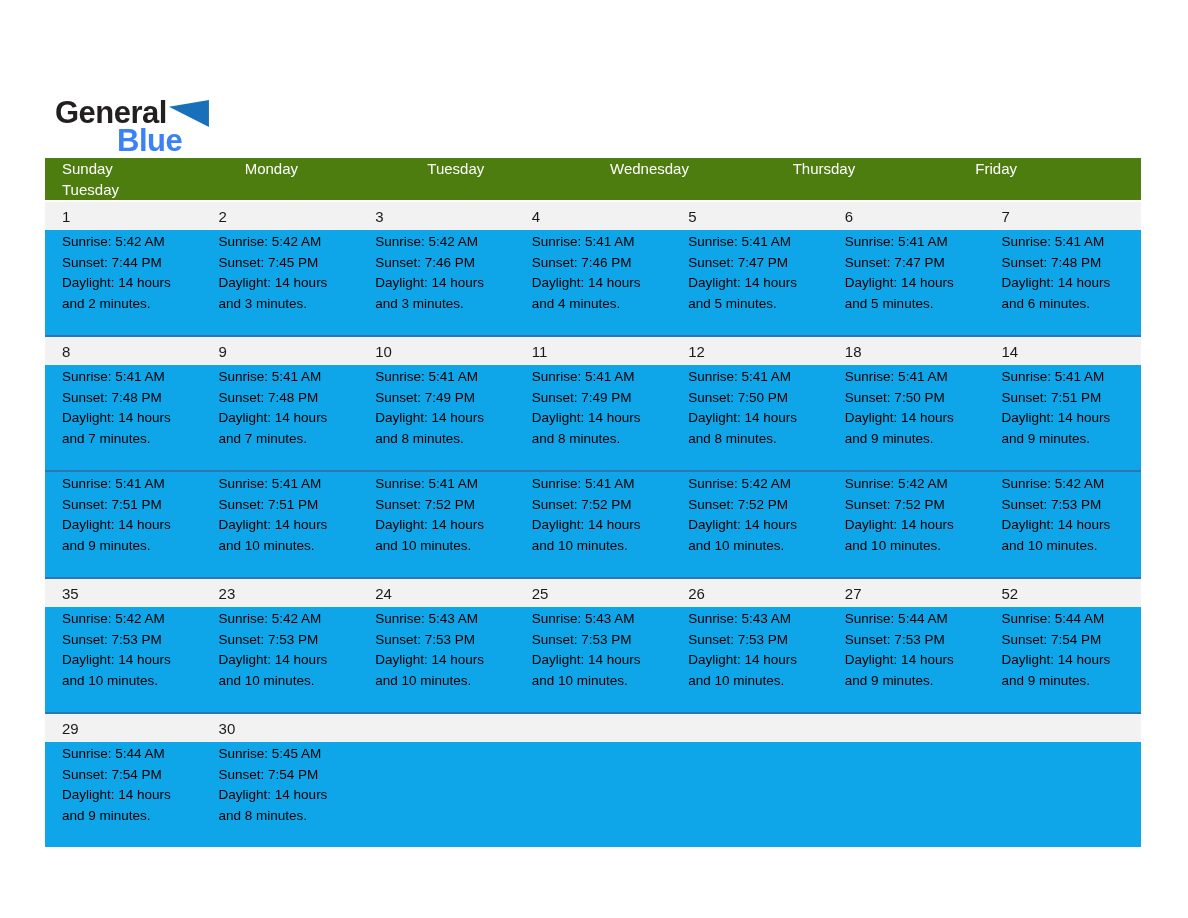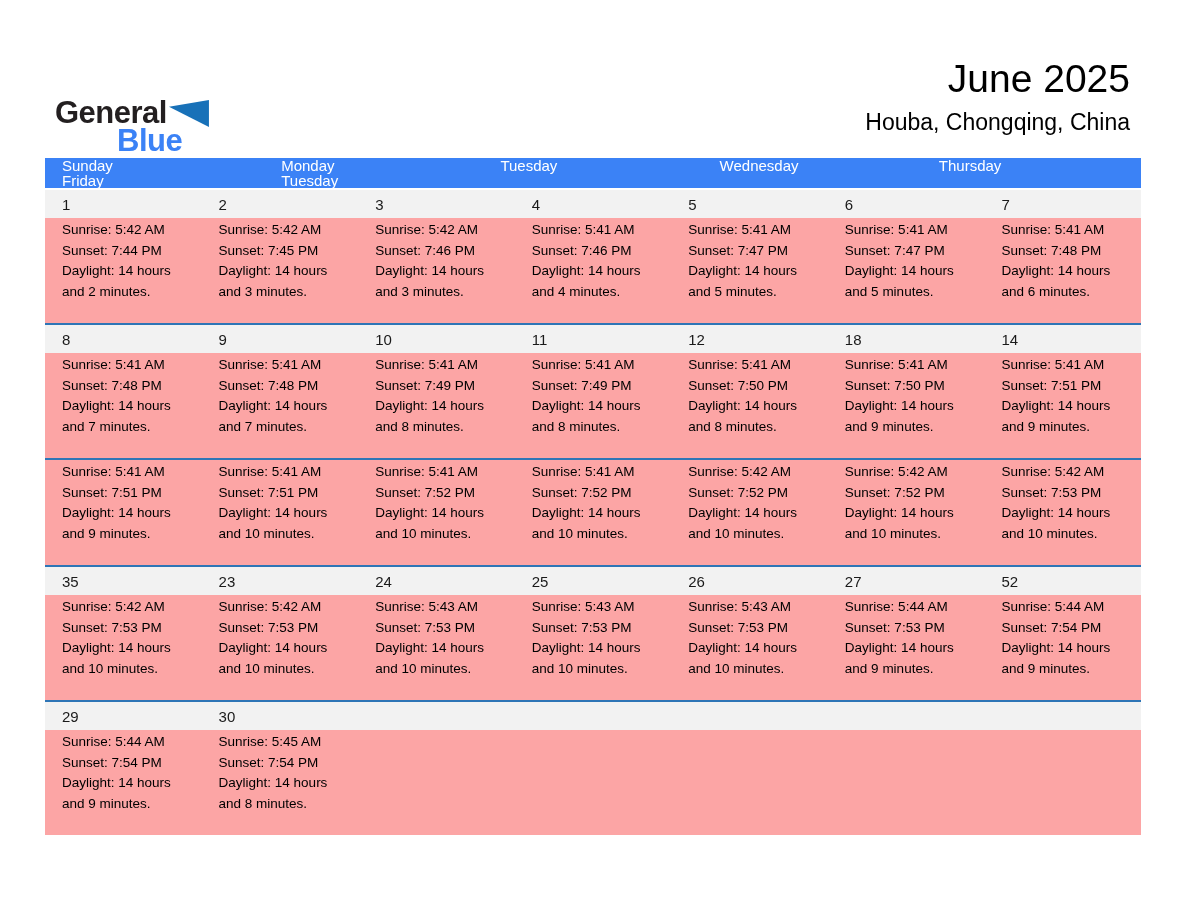--- a/index.html
+++ b/index.html
@@ -30,61 +30,57 @@
   }
 
   
   .title-block { position: absolute; right: 58px; top: 56px; text-align: right; }
   .month-title { font-size: 39px; line-height: 46px; color: #000; }
   .location { font-size: 23px; line-height: 32px; color: #000; margin-top: 4px; }
 
   
   .calendar { position: absolute; left: 45px; top: 158px; width: 1096px; }
   .weekday-header {
-    display: grid; grid-template-columns: repeat(5, 1fr);
-    background: #3b82f6; height: 30px; align-items: center;
+    display: grid; grid-template-columns: repeat(6, 1fr);
+    background: #4d7c0f; height: 42px; align-items: center;
   }
   .weekday-cell {
     color: #ffffff; font-size: 15px; padding-left: 17px;
     white-space: nowrap; overflow: hidden;
   }
   .week { border-top: 2px solid #2E75B6; }
   .week.first { border-top: none; margin-top: 2px; }
   .day-band {
     display: grid; grid-template-columns: repeat(7, 1fr);
     background: #F2F2F2; height: 28px; align-items: center;
   }
   .day-num { font-size: 15px; color: #1a1a1a; padding-left: 17px; }
   .week-body {
     display: grid; grid-template-columns: repeat(7, 1fr);
-    background: #fca5a5; padding-top: 2px; padding-bottom: 21px;
+    background: #0ea5e9; padding-top: 2px; padding-bottom: 21px;
   }
   .day-cell { padding: 0 6px 0 17px; }
   .day-line {
     font-size: 13.5px; line-height: 20.5px; color: #000;
     white-space: nowrap; overflow: hidden;
   }
 </style>
 </head>
 <body>
 
 <div class="page">
 
   <div class="logo">
     <div class="logo-line1">
       <span class="logo-word1">General</span>
       <span class="logo-triangle"></span>
     </div>
     <div class="logo-word2">Blue</div>
   </div>
 
-  <div class="title-block">
-    <div class="month-title">June 2025</div>
-    <div class="location">Houba, Chongqing, China</div>
-  </div>
 
   <div class="calendar">
     <div class="weekday-header" id="weekdayRow">
         <div class="weekday-cell">Sunday</div>
         <div class="weekday-cell">Monday</div>
         <div class="weekday-cell">Tuesday</div>
         <div class="weekday-cell">Wednesday</div>
         <div class="weekday-cell">Thursday</div>
         <div class="weekday-cell">Friday</div>
         <div class="weekday-cell">Tuesday</div>

